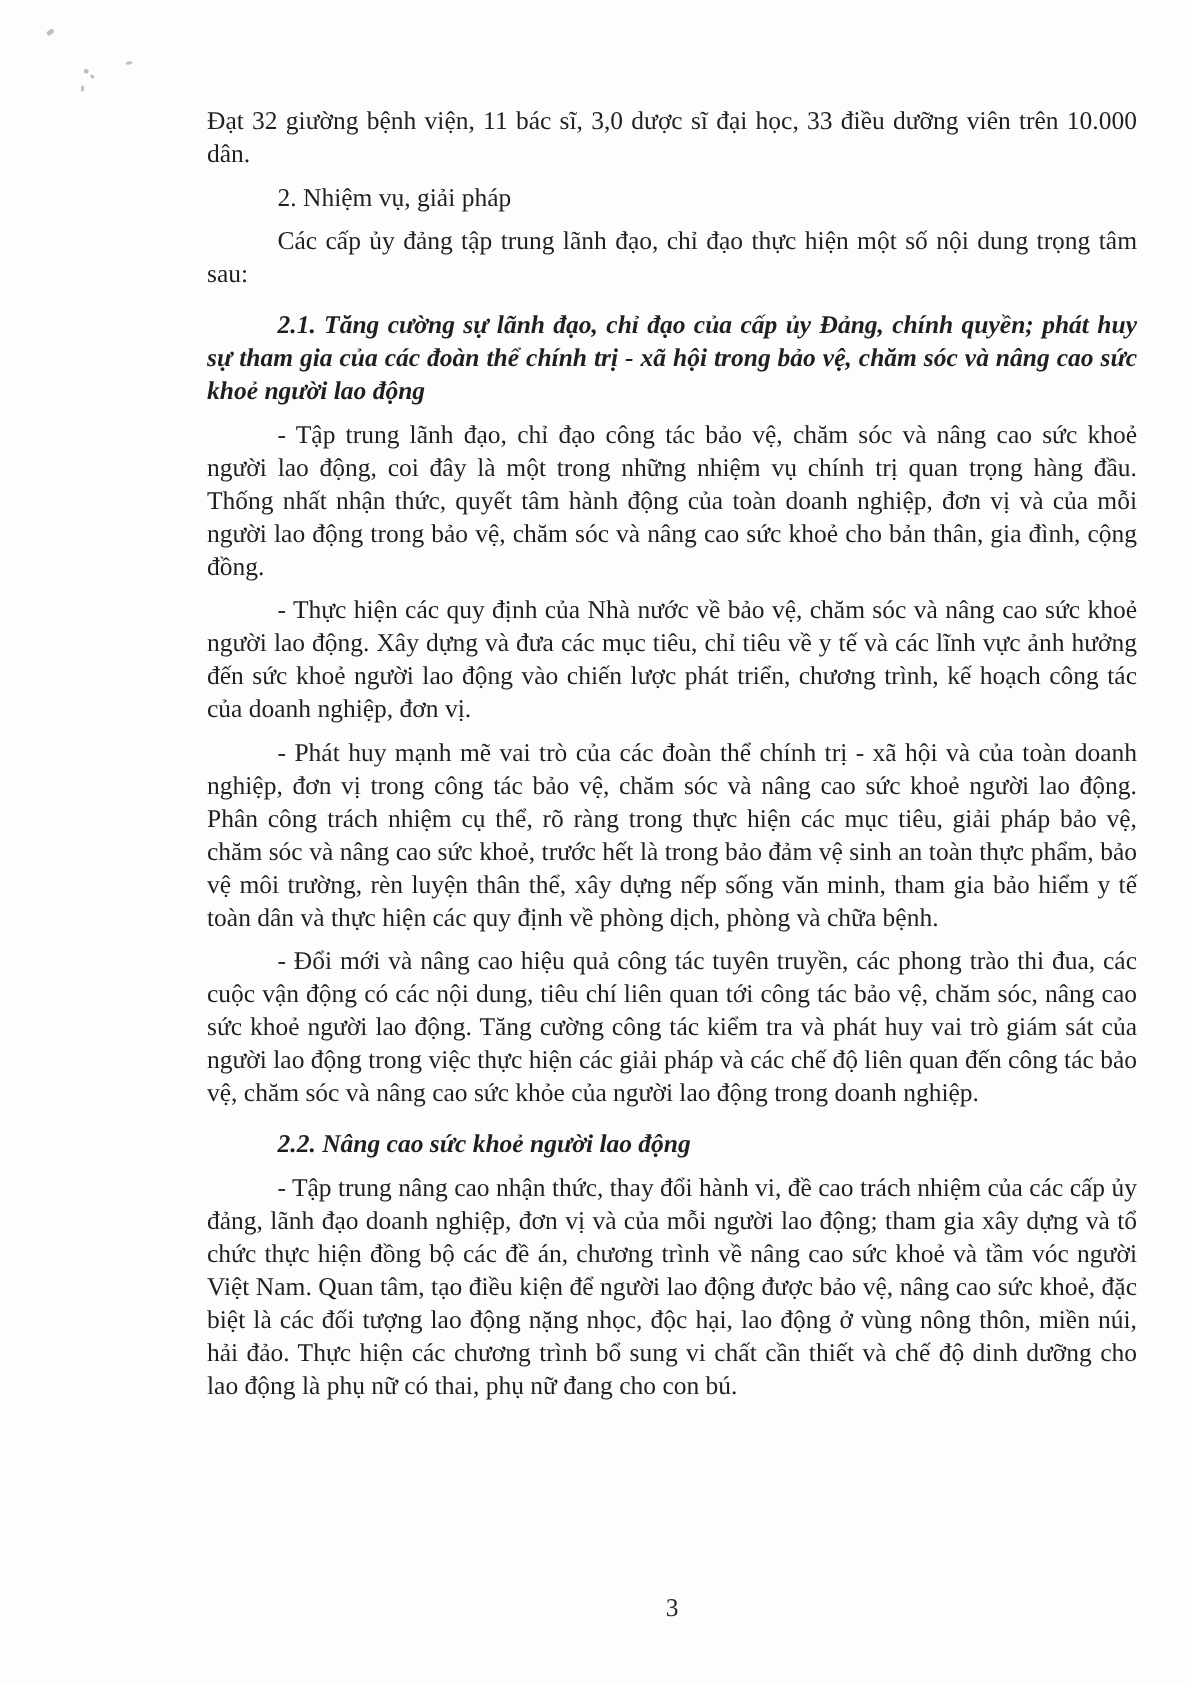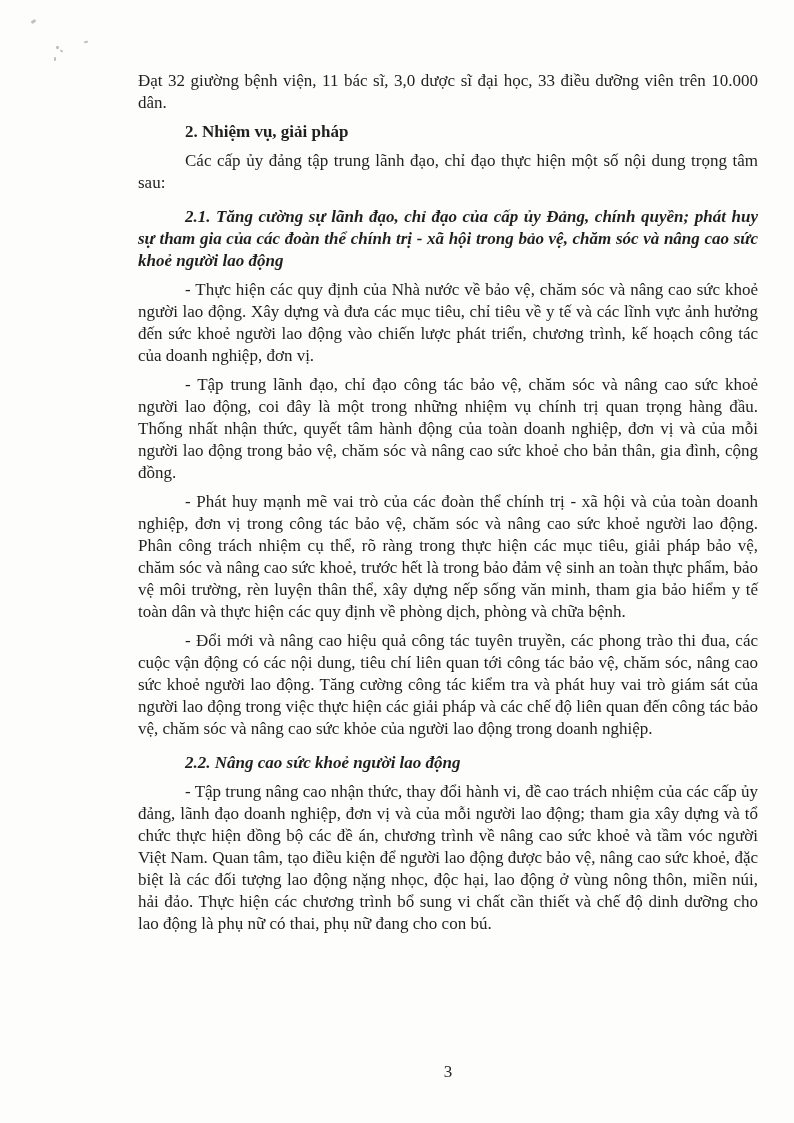--- a/index.html
+++ b/index.html
@@ -36,21 +36,21 @@
     text-align: justify;
   }
   .content p {
     margin: 0 0 7px 0;
     text-indent: 47px;
   }
   .content p.no-indent {
     text-indent: 0;
   }
   .content p.bold {
-    font-weight: bold;
+    font-weight: normal;
   }
   .content p.italic {
   }
   .content p.bold-italic {
     font-weight: bold;
     font-style: italic;
     margin-top: 12px;
   }
   .page-number {
     position: absolute;
@@ -89,23 +89,23 @@
     <p class="no-indent">Đạt 32 giường bệnh viện, 11 bác sĩ, 3,0 dược sĩ đại học, 33 điều dưỡng viên trên 10.000 dân.</p>
 
 
 
     <p class="bold">2. Nhiệm vụ, giải pháp</p>
 
     <p class="italic">Các cấp ủy đảng tập trung lãnh đạo, chỉ đạo thực hiện một số nội dung trọng tâm sau:</p>
 
     <p class="bold-italic">2.1. Tăng cường sự lãnh đạo, chỉ đạo của cấp ủy Đảng, chính quyền; phát huy sự tham gia của các đoàn thể chính trị - xã hội trong bảo vệ, chăm sóc và nâng cao sức khoẻ người lao động</p>
 
+    <p>- Tập trung lãnh đạo, chỉ đạo công tác bảo vệ, chăm sóc và nâng cao sức khoẻ người lao động, coi đây là một trong những nhiệm vụ chính trị quan trọng hàng đầu. Thống nhất nhận thức, quyết tâm hành động của toàn doanh nghiệp, đơn vị và của mỗi người lao động trong bảo vệ, chăm sóc và nâng cao sức khoẻ cho bản thân, gia đình, cộng đồng.</p>
+
     <p>- Thực hiện các quy định của Nhà nước về bảo vệ, chăm sóc và nâng cao sức khoẻ người lao động. Xây dựng và đưa các mục tiêu, chỉ tiêu về y tế và các lĩnh vực ảnh hưởng đến sức khoẻ người lao động vào chiến lược phát triển, chương trình, kế hoạch công tác của doanh nghiệp, đơn vị.</p>
-
-    <p>- Tập trung lãnh đạo, chỉ đạo công tác bảo vệ, chăm sóc và nâng cao sức khoẻ người lao động, coi đây là một trong những nhiệm vụ chính trị quan trọng hàng đầu. Thống nhất nhận thức, quyết tâm hành động của toàn doanh nghiệp, đơn vị và của mỗi người lao động trong bảo vệ, chăm sóc và nâng cao sức khoẻ cho bản thân, gia đình, cộng đồng.</p>
 
     <p>- Phát huy mạnh mẽ vai trò của các đoàn thể chính trị - xã hội và của toàn doanh nghiệp, đơn vị trong công tác bảo vệ, chăm sóc và nâng cao sức khoẻ người lao động. Phân công trách nhiệm cụ thể, rõ ràng trong thực hiện các mục tiêu, giải pháp bảo vệ, chăm sóc và nâng cao sức khoẻ, trước hết là trong bảo đảm vệ sinh an toàn thực phẩm, bảo vệ môi trường, rèn luyện thân thể, xây dựng nếp sống văn minh, tham gia bảo hiểm y tế toàn dân và thực hiện các quy định về phòng dịch, phòng và chữa bệnh.</p>
 
     <p>- Đổi mới và nâng cao hiệu quả công tác tuyên truyền, các phong trào thi đua, các cuộc vận động có các nội dung, tiêu chí liên quan tới công tác bảo vệ, chăm sóc, nâng cao sức khoẻ người lao động. Tăng cường công tác kiểm tra và phát huy vai trò giám sát của người lao động trong việc thực hiện các giải pháp và các chế độ liên quan đến công tác bảo vệ, chăm sóc và nâng cao sức khỏe của người lao động trong doanh nghiệp.</p>
 
     <p class="bold-italic">2.2. Nâng cao sức khoẻ người lao động</p>
 
     <p>- Tập trung nâng cao nhận thức, thay đổi hành vi, đề cao trách nhiệm của các cấp ủy đảng, lãnh đạo doanh nghiệp, đơn vị và của mỗi người lao động; tham gia xây dựng và tổ chức thực hiện đồng bộ các đề án, chương trình về nâng cao sức khoẻ và tầm vóc người Việt Nam. Quan tâm, tạo điều kiện để người lao động được bảo vệ, nâng cao sức khoẻ, đặc biệt là các đối tượng lao động nặng nhọc, độc hại, lao động ở vùng nông thôn, miền núi, hải đảo. Thực hiện các chương trình bổ sung vi chất cần thiết và chế độ dinh dưỡng cho lao động là phụ nữ có thai, phụ nữ đang cho con bú.</p>
   </div>
 

